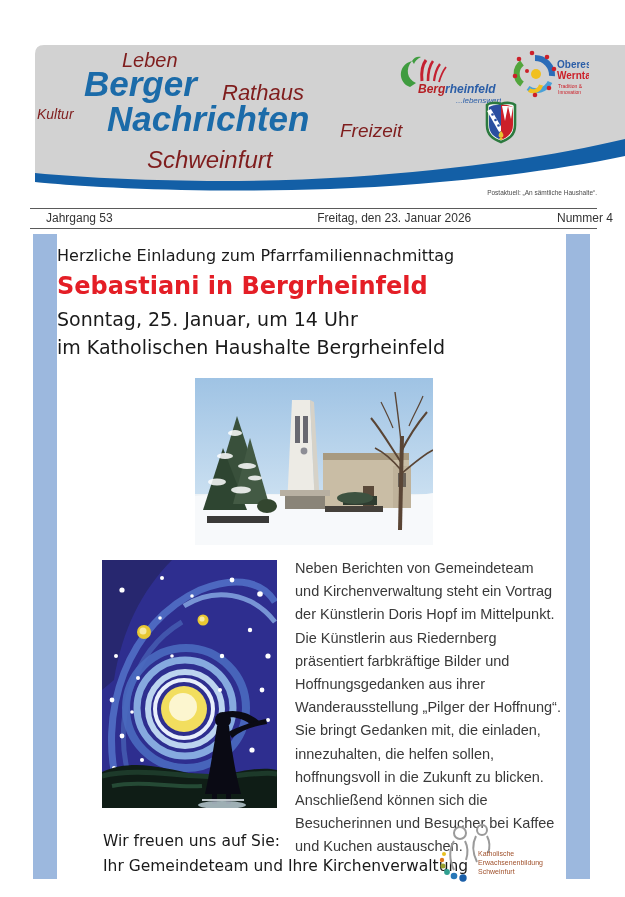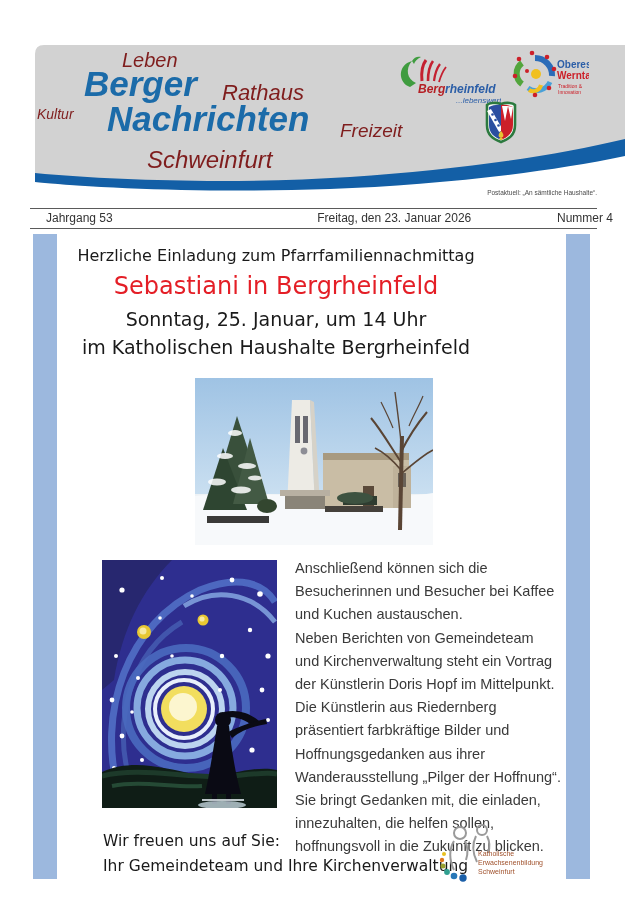--- a/index.html
+++ b/index.html
@@ -26,24 +26,24 @@
   .rule.r2{top:228px;}
   .datebar{position:absolute;left:46px;top:211px;width:567px;font-size:12px;color:#333;display:flex;}
   .datebar .dleft{flex:1;text-align:left;}
   .datebar .dcenter{flex:2;text-align:right;}
   .datebar .dright{flex:1;text-align:right;}
   
   .sidebar{position:absolute;top:234px;width:24px;height:645px;background:#9cb8de;}
   .sidebar.left{left:33px;}
   .sidebar.right{left:566px;}
   
-  .inv{position:absolute;left:57px;width:438px;text-align:center;color:#1a1a1a;
+  .inv{position:absolute;left:57px;width:438px;color:#1a1a1a;
        font-family:"DejaVu Sans",sans-serif;white-space:nowrap;}
   .inv.l1{top:246px;font-size:16px;}
-  .inv.l2{top:272px;font-size:24px;font-weight:normal;color:#e41e26;}
+  .inv.l2{top:272px;font-size:24px;font-weight:bold;color:#e41e26;}
   .inv.l3{top:308px;font-size:19px;}
   .inv.l4{top:336px;font-size:19px;}
   
   #church-photo{position:absolute;left:195px;top:378px;}
   #painting{position:absolute;left:102px;top:560px;}
   .bodytext{position:absolute;left:295px;top:557px;width:266px;font-size:14.5px;
             line-height:23.2px;color:#3a3a3a;}
   .bodytext p{margin:0;}
   
   .closing{position:absolute;left:103px;top:829px;font-size:15.5px;line-height:25px;
@@ -229,22 +229,22 @@
   <circle cx="121" cy="160" r="8" fill="#0a0a14"></circle>
   <path d="M115 166 C 111 192 107 216 103 234 L 139 234 C 133 212 129 186 127 166 Z" fill="#0a0a14"></path>
   <path d="M126 172 C 140 165 152 161 164 159 L 165 164 C 152 166 140 170 130 178 Z" fill="#0a0a14"></path>
   <rect x="110" y="232" width="5" height="12" fill="#0a0a14"></rect>
   <rect x="124" y="232" width="5" height="12" fill="#0a0a14"></rect>
   <ellipse cx="120" cy="245" rx="24" ry="4" fill="#cfe0ea" opacity="0.75"></ellipse>
   <path d="M100 240 L142 240" stroke="#e8f0f6" stroke-width="2" opacity="0.8"></path>
 </svg>
 
 <div class="bodytext">
+  <p>Neben Berichten von Gemeindeteam und Kirchenverwaltung steht ein Vortrag der Künstlerin Doris Hopf im Mittelpunkt. Die Künstlerin aus Riedernberg präsentiert farbkräftige Bilder und Hoffnungsgedanken aus ihrer Wanderausstellung „Pilger der Hoffnung“. Sie bringt Gedanken mit, die einladen, innezuhalten, die helfen sollen, hoffnungsvoll in die Zukunft zu blicken.</p>
   <p>Anschließend können sich die Besucherinnen und Besucher bei Kaffee und Kuchen austauschen.</p>
-  <p>Neben Berichten von Gemeindeteam und Kirchenverwaltung steht ein Vortrag der Künstlerin Doris Hopf im Mittelpunkt. Die Künstlerin aus Riedernberg präsentiert farbkräftige Bilder und Hoffnungsgedanken aus ihrer Wanderausstellung „Pilger der Hoffnung“. Sie bringt Gedanken mit, die einladen, innezuhalten, die helfen sollen, hoffnungsvoll in die Zukunft zu blicken.</p>
 </div>
 
 <div class="closing">
   <div>Wir freuen uns auf Sie:</div>
   <div>Ihr Gemeindeteam und Ihre Kirchenverwaltung</div>
 </div>
 
 <svg id="keb-logo" width="118" height="66" viewBox="0 0 118 66">
   <g stroke="#9a9a9a" stroke-width="2" fill="none">
     <circle cx="30" cy="13" r="6"></circle>

